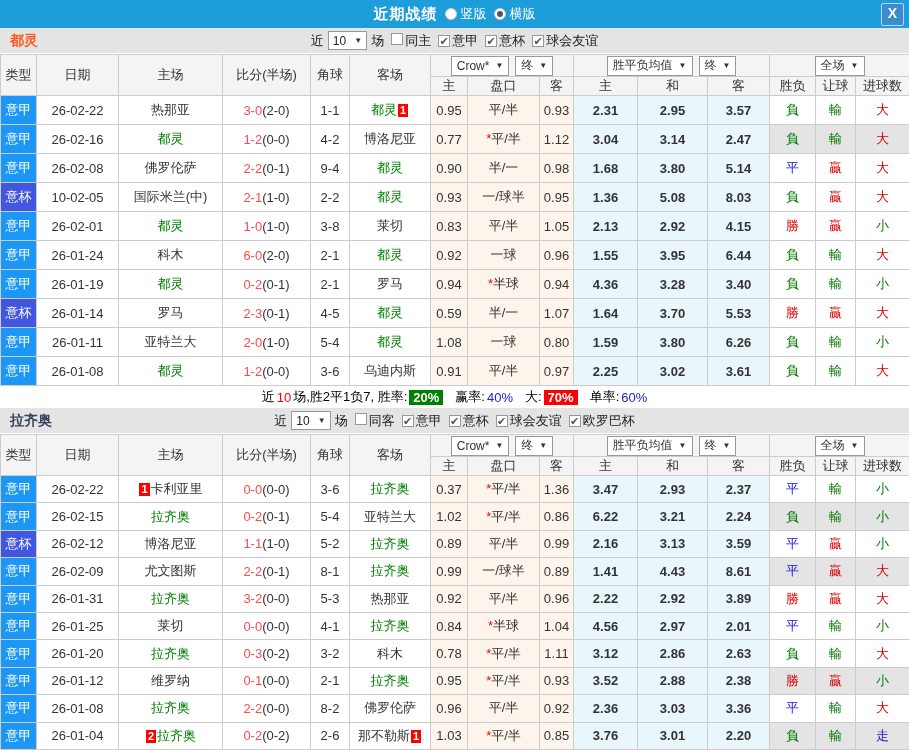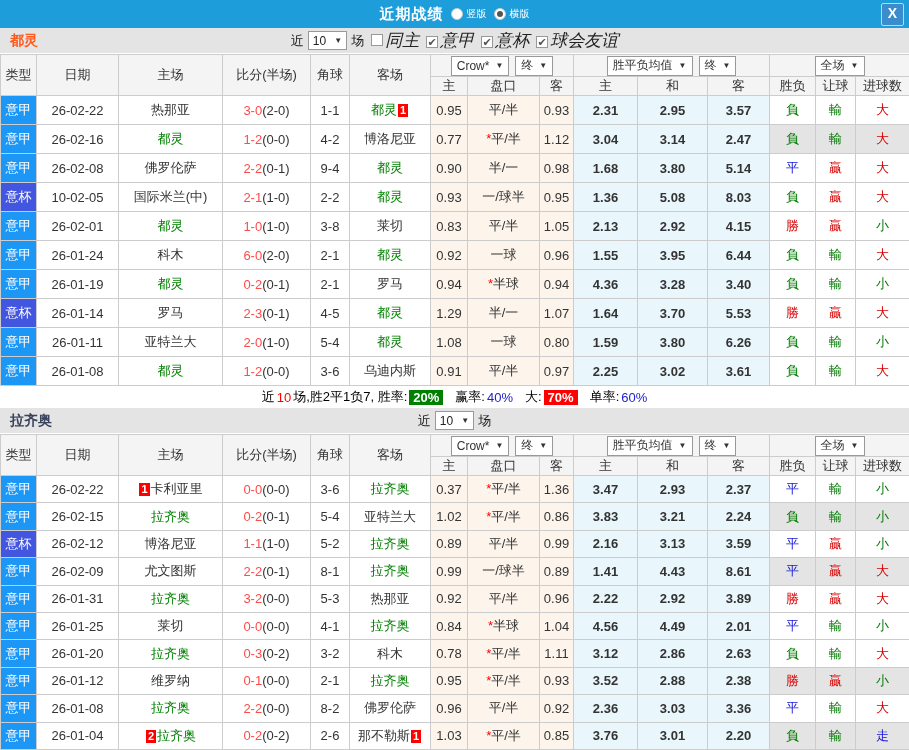--- a/index.html
+++ b/index.html
@@ -5,30 +5,30 @@
   html,body{margin:0;padding:0;}
   body{
     width:909px;height:750px;overflow:hidden;background:#fff;
     font-family:"Liberation Sans","DejaVu Sans",sans-serif;font-size:13px;color:#333;
   }
   
   .topbar{height:28px;background:var(--topbar,#1d9dd9);display:flex;align-items:center;justify-content:center;position:relative;color:#fff;}
   .topbar .title{font-weight:bold;font-size:15px;letter-spacing:1px;}
   .radio{width:12px;height:12px;border-radius:50%;background:#fff;border:1px solid #c9c9c9;display:inline-block;margin:0 4px 0 7px;position:relative;box-sizing:border-box;}
   .radio.sel::after{content:"";position:absolute;left:2px;top:2px;right:2px;bottom:2px;background:#555;border-radius:50%;}
-  .radiolabel{font-size:10px;}
+  .radiolabel{font-size:13px;}
   .closebtn{position:absolute;right:5px;top:3px;width:21px;height:21px;background:#3b8ccd;border:1px solid #b5d9ef;border-radius:2px;color:#fff;font-weight:bold;text-align:center;line-height:19px;font-size:14px;cursor:pointer;}
   
   .filterbar{height:25px;background:#e4e4e4;border-bottom:1px solid #fff;display:flex;align-items:center;position:relative;color:#222;}
   .teamname{position:absolute;left:10px;font-weight:bold;font-size:14px;}
   .filtermid{margin:0 auto;display:flex;align-items:center;}
   .numsel{background:#fff;border:1px solid #999;padding:0 4px;height:17px;display:inline-flex;align-items:center;gap:8px;margin:0 4px;font-size:12px;cursor:pointer;}
   .arr{font-size:8px;color:#333;}
   .cbbox{width:12px;height:12px;background:#fff;border:1px solid #999;display:inline-block;margin:0 2px 0 7px;font-size:11px;line-height:11px;text-align:center;color:#555;box-sizing:border-box;cursor:pointer;}
-  .cblabel{font-size:17px;font-style:italic;}
+  .cblabel{font-size:13px;}
   
   table{border-collapse:collapse;table-layout:fixed;width:909px;}
   td,th{border:1px solid #ccc;text-align:center;overflow:hidden;white-space:nowrap;font-weight:normal;padding:0;}
   thead th{background:#f4f4f4;color:#333;font-size:13px;}
   .hsel{background:#fff;border:1px solid #999;display:inline-flex;align-items:center;gap:6px;padding:0 5px;height:18px;font-size:12px;margin:0 3px;vertical-align:middle;cursor:pointer;}
   .tcell{color:#fff;font-size:13px;}
   .datecell{color:#333;}
   .teamgreen{color:var(--teamgreen,#008000);}
   .badge{background:#f00;color:#fff;font-size:11px;padding:0 2px;margin:0 1px;display:inline-block;line-height:13px;font-weight:bold;}
   .sc{color:var(--scorered,#ff4a4a);}
@@ -249,21 +249,21 @@
           <td style="color: rgb(0, 122, 0);">輸</td>
           <td style="color: rgb(0, 122, 0);">小</td>
         </tr>
         <tr style="height: 29px;">
           <td class="tcell" style="background: rgb(67, 86, 224);">意杯</td>
           <td class="datecell">26-01-14</td>
           <td><span>罗马</span></td>
           <td><span class="sc">2-3</span><span class="half">(0-1)</span></td>
           <td>4-5</td>
           <td><span class="teamgreen">都灵</span></td>
-          <td class="oddsbg">1.29</td>
+          <td class="oddsbg">0.59</td>
           <td class="oddsbg">半/一</td>
           <td class="oddsbg">1.07</td>
           <td class="avgbg">1.64</td>
           <td class="avgbg">3.70</td>
           <td class="avgbg">5.53</td>
           <td style="color: rgb(214, 0, 0);">勝</td>
           <td style="color: rgb(214, 0, 0);">贏</td>
           <td style="color: rgb(214, 0, 0);">大</td>
         </tr>
         <tr style="height: 29px;">
@@ -321,20 +321,21 @@
 
 <div class="filterbar">
   <span class="teamname" id="team1" style="color: rgb(57, 67, 92);">拉齐奥</span>
   <div class="filtermid">
     <span>近</span>
     <span class="numsel">
         <span>10</span>
         <span class="arr">▼</span>
       </span>
     <span>场</span>
+    <span id="cbs1"><span class="cbbox"></span><span class="cblabel">同客</span><span class="cbbox">✔</span><span class="cblabel">意甲</span><span class="cbbox">✔</span><span class="cblabel">意杯</span><span class="cbbox">✔</span><span class="cblabel">球会友谊</span><span class="cbbox">✔</span><span class="cblabel">欧罗巴杯</span></span>
   </div>
 </div>
 <div id="table1">
     <table>
       <colgroup>
         <col style="width: 36px;">
         <col style="width: 82px;">
         <col style="width: 104px;">
         <col style="width: 88px;">
         <col style="width: 39px;">
@@ -409,21 +410,21 @@
         <tr style="height: 27.4px;">
           <td class="tcell" style="background: rgb(29, 151, 245);">意甲</td>
           <td class="datecell">26-02-15</td>
           <td><span class="teamgreen">拉齐奥</span></td>
           <td><span class="sc">0-2</span><span class="half">(0-1)</span></td>
           <td>5-4</td>
           <td><span>亚特兰大</span></td>
           <td class="oddsbg">1.02</td>
           <td class="oddsbg"><span class="star">*</span>平/半</td>
           <td class="oddsbg">0.86</td>
-          <td class="avgbg">3.83</td>
+          <td class="avgbg">6.22</td>
           <td class="avgbg">3.21</td>
           <td class="avgbg">2.24</td>
           <td class="hl" style="color: rgb(0, 122, 0);">負</td>
           <td class="hl" style="color: rgb(0, 122, 0);">輸</td>
           <td class="hl" style="color: rgb(0, 122, 0);">小</td>
         </tr>
         <tr style="height: 27.4px;">
           <td class="tcell" style="background: rgb(67, 86, 224);">意杯</td>
           <td class="datecell">26-02-12</td>
           <td><span>博洛尼亚</span></td>
@@ -478,21 +479,21 @@
           <td class="tcell" style="background: rgb(29, 151, 245);">意甲</td>
           <td class="datecell">26-01-25</td>
           <td><span>莱切</span></td>
           <td><span class="sc">0-0</span><span class="half">(0-0)</span></td>
           <td>4-1</td>
           <td><span class="teamgreen">拉齐奥</span></td>
           <td class="oddsbg">0.84</td>
           <td class="oddsbg"><span class="star">*</span>半球</td>
           <td class="oddsbg">1.04</td>
           <td class="avgbg">4.56</td>
-          <td class="avgbg">4.49</td>
+          <td class="avgbg">2.97</td>
           <td class="avgbg">2.01</td>
           <td style="color: rgb(20, 20, 214);">平</td>
           <td style="color: rgb(0, 122, 0);">輸</td>
           <td style="color: rgb(0, 122, 0);">小</td>
         </tr>
         <tr style="height: 27.4px;">
           <td class="tcell" style="background: rgb(29, 151, 245);">意甲</td>
           <td class="datecell">26-01-20</td>
           <td><span class="teamgreen">拉齐奥</span></td>
           <td><span class="sc">0-3</span><span class="half">(0-2)</span></td>

